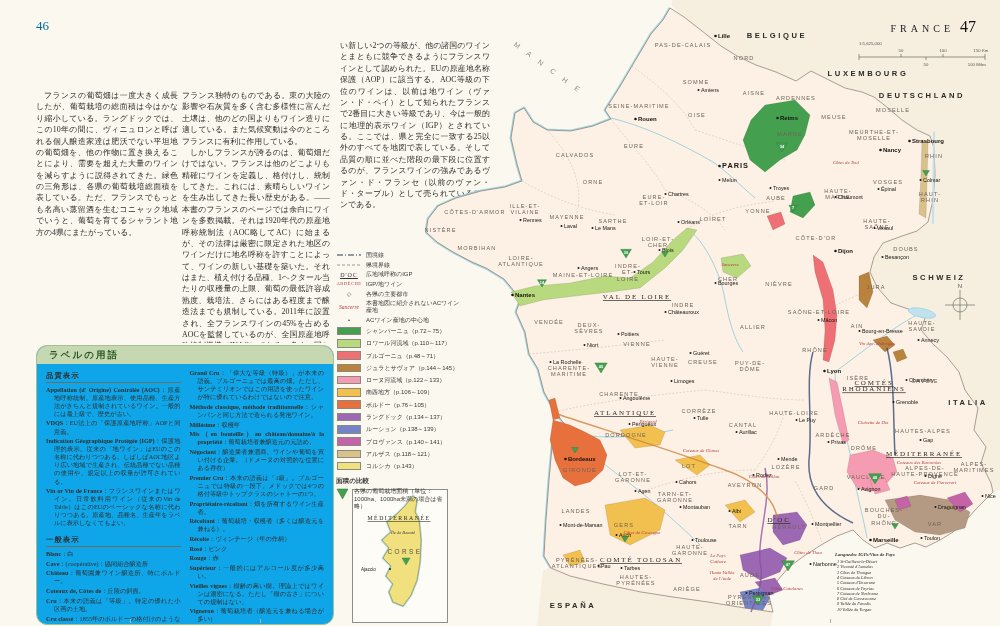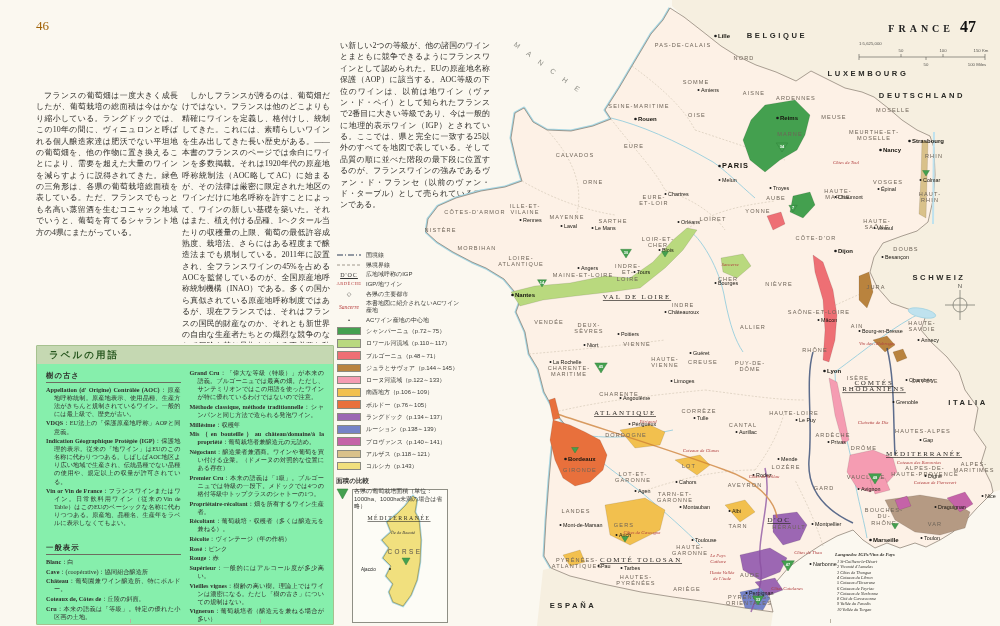--- a/index.html
+++ b/index.html
@@ -1,42 +1,42 @@
 <!DOCTYPE html>
 <html><head>
 <meta charset="utf-8">
 <style>
   html,body{margin:0;padding:0;background:#e8e4d8;}
   .spread{position:relative;width:1000px;height:626px;background:#fbf8f0;overflow:hidden;
           font-family:"Liberation Serif","DejaVu Serif",serif;color:#2e2c28;}
   
-  .pageno{position:absolute;left:36px;top:18px;font-size:13px;color:#a16207;}
+  .pageno{position:absolute;left:36px;top:18px;font-size:13px;color:#0369a1;}
   .titleblock{position:absolute;left:36px;top:34px;white-space:nowrap;}
   .title-ja{font-size:41px;letter-spacing:3px;color:#141414;}
   .title-en{font-size:27px;margin-left:10px;color:#1a1a1a;}
   .col{position:absolute;font-size:7.9px;line-height:1.44;text-align:justify;overflow:hidden;}
   .col p{margin:0;text-indent:1em;}
   .col p.cont{text-indent:0;}
   .col p.first{text-indent:1em;}
   .col b{font-weight:bold;}
   #col1{left:36px;top:90px;width:142px;height:253px;}
   #col2{left:182px;top:90px;width:148px;height:253px;}
   #col3{left:340px;top:40px;width:150px;height:180px;}
   
-  .labelbox{position:absolute;left:36px;top:345px;width:296px;height:278px;background:#86efac;
-            border:1px solid #a6c18f;border-radius:1px;overflow:hidden;}
+  .labelbox{position:absolute;left:36px;top:345px;width:296px;height:278px;background:#0ea5e9;
+            border:1px solid #a6c18f;border-radius:11px;overflow:hidden;}
   .labelbox-header{background:#c5d8b2;padding:3px 12px 2px;font-weight:bold;color:#27571f;
                    font-size:9.5px;letter-spacing:2px;}
   .labelbox-cols{display:flex;gap:9px;padding:5px 9px;font-size:6.2px;line-height:1.3;color:#30302c;}
   .lb-col{flex:1;}
   .lb-sec{font-weight:bold;font-size:7.4px;border-bottom:1px solid #6d6d60;margin:2px 0 3px;
           padding-bottom:1px;letter-spacing:1px;}
   .term{padding-left:8px;text-indent:-8px;margin-bottom:1.6px;text-align:justify;}
   
-  .map-header{position:absolute;right:24px;top:18px;z-index:6;font-weight:bold;}
+  .map-header{position:absolute;right:24px;top:18px;z-index:6;}
   .map-header .t{font-size:10px;letter-spacing:4px;color:#222;}
   .map-header .n{font-size:16px;margin-left:6px;color:#111;}
   
   .legend{position:absolute;left:336px;top:252px;width:128px;z-index:5;
           font-family:"Liberation Sans","DejaVu Sans",sans-serif;font-size:6px;color:#3a3a36;}
   .lg-row{display:flex;align-items:center;margin-bottom:2.8px;}
   .lg-sym{width:26px;flex:0 0 26px;text-align:center;line-height:1;}
   .lg-lab{margin-left:4px;flex:1;line-height:1.15;}
   .chip{display:inline-block;width:22px;height:6.5px;border:0.5px solid #8a8a80;}
   .sym-igp{font-family:"Liberation Serif",serif;font-size:6px;letter-spacing:1px;
@@ -79,38 +79,39 @@
 </head>
 <body>
 
 <div class="spread">
 
   <div class="pageno">46</div>
   <div class="col" id="col1">
       <p>フランスの葡萄畑は一度大きく成長したが、葡萄栽培の総面積は今はかなり縮小している。ラングドックでは、この10年の間に、ヴィニュロンと呼ばれる個人醸造家達は肥沃でない平坦地の葡萄畑を、他の作物に置き換えることにより、需要を超えた大量のワインを減らすように説得されてきた。緑色の三角形は、各県の葡萄栽培総面積を表している。ただ、フランスでもっとも名高い蒸留酒を生むコニャック地域でいうと、葡萄を育てるシャラント地方の4県にまたがっている。</p>
     </div>
   <div class="col" id="col2">
+      <p class="cont">フランス独特のものである。東の大陸の影響や石灰質を多く含む多様性に富んだ土壌は、他のどの国よりもワイン造りに適している。また気候変動は今のところフランスに有利に作用している。</p>
       <p>しかしフランスが誇るのは、葡萄畑だけではない。フランスは他のどこよりも精確にワインを定義し、格付けし、統制してきた。これには、素晴らしいワインを生み出してきた長い歴史がある。――本書のフランスのページでは余白にワインを多数掲載。それは1920年代の原産地呼称統制法（AOC略してAC）に始まるが、その法律は厳密に限定された地区のワインだけに地名呼称を許すことによって、ワインの新しい基礎を築いた。それはまた、植え付ける品種、1ヘクタール当たりの収穫量の上限、葡萄の最低許容成熟度、栽培法、さらにはある程度まで醸造法までも規制している。2011年に設置され、全フランスワインの45%を占めるAOCを監督しているのが、全国原産地呼称統制機構（INAO）である。多くの国から真似されている原産地呼称制度ではあるが、現在フランスでは、それはフランスの国民的財産なのか、それとも新世界の自由な生産者たちとの熾烈な競争のなかで冒険を禁じ足枷をはめる不必要な動きにくい拘束服でしかないのか、という議論が熱く繰り広げられている。</p>
     </div>
   <div class="col" id="col3">
       <p class="cont">い新しい2つの等級が、他の諸国のワインとまともに競争できるようにフランスワインとして認められた。EUの原産地名称保護（AOP）に該当する。AOC等級の下位のワインは、以前は地ワイン（ヴァン・ド・ペイ）として知られたフランスで2番目に大きい等級であり、今は一般的に地理的表示ワイン（IGP）とされている。ここでは、県と完全に一致する25以外のすべてを地図で表している。そして品質の順に並べた階段の最下段に位置するのが、フランスワインの強みであるヴァン・ド・フランセ（以前のヴァン・ド・ターブル）として売られているワインである。</p>
     </div>
 
   <div class="labelbox">
     <div class="labelbox-header">ラベルの用語</div>
     <div class="labelbox-cols">
       <div class="lb-col" id="lb-left">
-        <div class="lb-sec">樹の古さ</div>
+        <div class="lb-sec">品質表示</div>
         <div id="quality-terms">
             <div class="term"><b>Appellation (d' Origine) Contrôlée (AOC)</b>：原産地呼称統制。原産地表示、使用品種、生産方法がきちんと規制されているワイン。一般的には最上級で、歴史が古い。</div>
             <div class="term"><b>VDQS</b>：EU法上の「保護原産地呼称」AOPと同意義。</div>
             <div class="term"><b>Indication Géographique Protégée (IGP)</b>：保護地理的表示。従来の「地ワイン」はEUのこの名称に代わりつつある。しばしばAOC地区より広い地域で生産され、伝統品種でない品種の使用や、規定以上の収量が許可されている。</div>
             <div class="term"><b>Vin or Vin de France</b>：フランスワインまたはワイン。日常飲料用ワイン（従来のVin de Table）はこのEUのベーシックな名称に代わりつつある。原産地、品種名、生産年をラベルに表示しなくてもよい。</div>
           </div>
-        <div class="lb-sec" style="margin-top:16px">一般表示</div>
+        <div class="lb-sec" style="margin-top:8px">一般表示</div>
         <div id="general-terms">
             <div class="term"><b>Blanc</b>：白</div>
             <div class="term"><b>Cave</b>：(coopérative)：協同組合醸造所</div>
             <div class="term"><b>Château</b>：葡萄園兼ワイン醸造所、特にボルドー。</div>
             <div class="term"><b>Coteaux de, Côtes de</b>：丘陵の斜面。</div>
             <div class="term"><b>Cru</b>：本来の語義は「等級」。特定の優れた小区画の土地。</div>
             <div class="term"><b>Cru classé</b>：1855年のボルドーの格付けのような重要な格付けで選ばれたクリュ。（82頁参照）</div>
           </div>
       </div>
       <div class="lb-col" id="lb-right">

